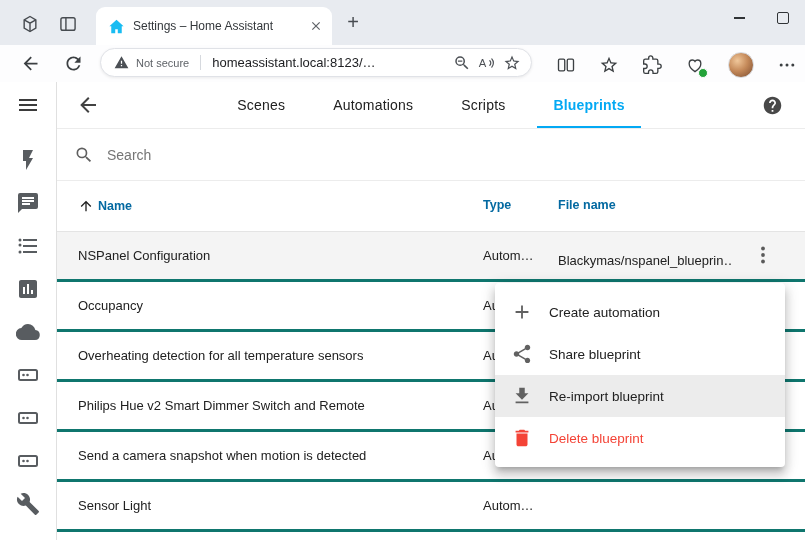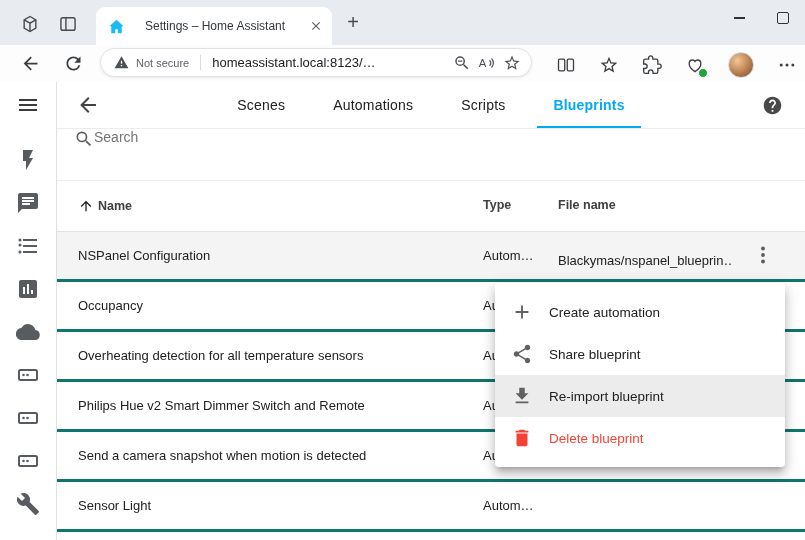--- a/index.html
+++ b/index.html
@@ -6,21 +6,21 @@
   body{width:805px;height:540px;overflow:hidden;position:relative;background:#fff;
        font-family:"Liberation Sans",sans-serif;-webkit-font-smoothing:antialiased;}
   svg{display:block;}
 
   
   .chrome{position:absolute;top:0;left:0;right:0;height:82px;background:#e8ebf0;}
   .tabstrip{position:relative;height:45px;}
   .ts-icon{position:absolute;top:14px;width:20px;height:20px;color:#474b50;}
   .ts-icon.one{left:20px;} .ts-icon.two{left:58px;}
   .btab{position:absolute;left:96px;top:7px;width:236px;height:38px;background:#fff;
-        border-radius:9px 9px 0 0;display:flex;align-items:center;gap:20px;padding:0 8px 0 12px;box-sizing:border-box;}
+        border-radius:9px 9px 0 0;display:flex;align-items:center;gap:8px;padding:0 8px 0 12px;box-sizing:border-box;}
   .btab .fav{width:17px;height:17px;flex:0 0 auto;}
   .btab .ttl{flex:1;font-size:12px;color:#33373b;white-space:nowrap;overflow:hidden;}
   .tab-close{width:16px;height:16px;color:#5f6368;flex:0 0 auto;}
   .newtab{position:absolute;left:342px;top:11px;width:22px;height:22px;color:#474b50;
           font-size:20px;line-height:22px;text-align:center;}
   .wincontrols{position:absolute;right:0;top:0;display:flex;}
   .win-btn{width:44px;height:36px;display:flex;align-items:center;justify-content:center;}
   .glyph-min{width:11px;height:1.5px;background:#303336;}
   .glyph-max{width:10px;height:10px;border:1.2px solid #303336;border-radius:2px;}
 
@@ -56,27 +56,27 @@
   .main{position:absolute;left:57px;top:0;right:0;bottom:0;}
   .appbar{position:relative;height:46px;border-bottom:1px solid #ececec;}
   .ab-back{position:absolute;left:19px;top:11px;width:24px;height:24px;color:#424242;}
   .tabs{position:absolute;left:0;right:0;top:0;height:46px;display:flex;justify-content:center;}
   .tabitem{padding:0 24px;display:flex;align-items:center;font-size:14px;letter-spacing:.2px;
            color:#212121;position:relative;}
   .tabitem.active{color:#03a9f4;font-weight:bold;}
   .tabitem.active::after{content:"";position:absolute;left:8px;right:8px;bottom:0;height:2px;background:#03a9f4;}
   .help-ic{position:absolute;right:22px;top:13px;width:21px;height:21px;color:#484848;}
 
-  .searchrow{height:51px;display:flex;align-items:flex-start;padding-left:17px;
+  .searchrow{height:51px;display:flex;align-items:center;gap:13px;padding-left:17px;
              border-bottom:1px solid #ececec;}
   .search-ic{width:20px;height:20px;color:#5f5f5f;}
   .search-txt{font-size:14px;color:#757575;}
 
   .thead{position:relative;height:50px;border-bottom:1px solid #e4e4e4;font-size:12.5px;
-         font-weight:bold;color:#404040;}
+         font-weight:bold;color:#0369a1;}
   .th-name{position:absolute;left:21px;top:0;height:50px;display:flex;align-items:center;gap:4px;}
   .sort-ic{width:16px;height:16px;color:#212121;}
   .th-type{position:absolute;left:426px;top:17px;}
   .th-file{position:absolute;left:501px;top:17px;}
 
   .row{position:relative;height:47px;border-bottom:3px solid #0f766e;font-size:13px;color:#212121;}
   .row.hl{background:#f4f4f4;}
   .c-name{position:absolute;left:21px;top:16px;white-space:nowrap;max-width:390px;overflow:hidden;}
   .c-type{position:absolute;left:426px;top:16px;white-space:nowrap;}
   .c-file{position:absolute;left:501px;top:21px;white-space:nowrap;max-width:175px;overflow:hidden;}

